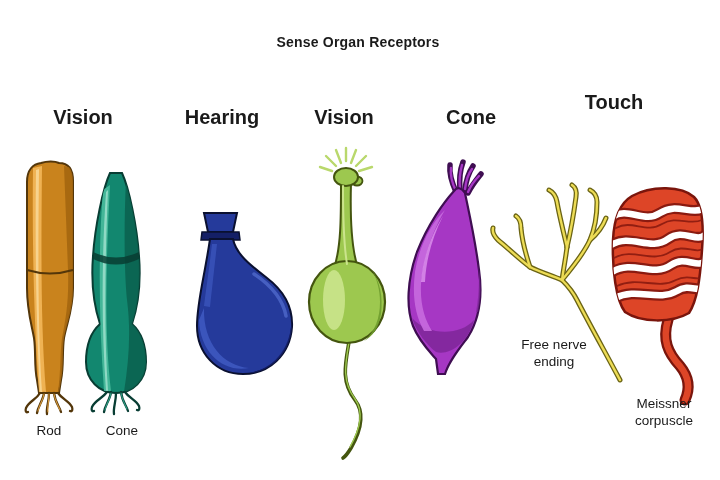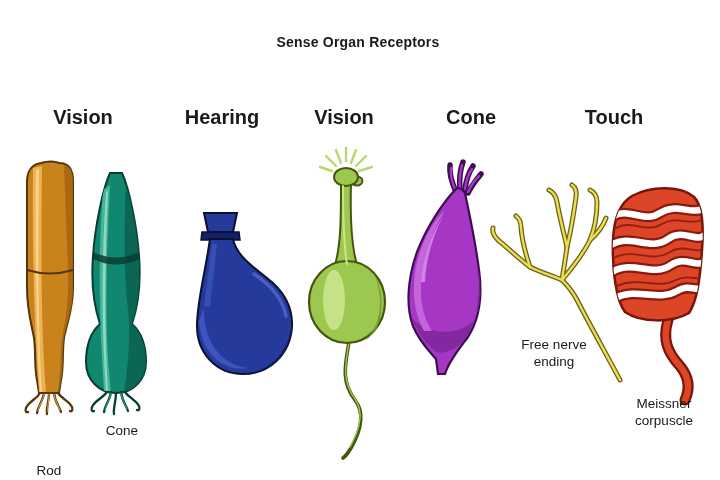--- a/index.html
+++ b/index.html
@@ -188,23 +188,23 @@
       </g>
     </g>
   </svg>
 
   <div class="lbl title" style="left:358px;top:34px;">Sense Organ Receptors</div>
 
   <div class="lbl section" style="left:83px;top:105px;">Vision</div>
   <div class="lbl section" style="left:222px;top:105px;">Hearing</div>
   <div class="lbl section" style="left:344px;top:105px;">Vision</div>
   <div class="lbl section" style="left:471px;top:105px;">Cone</div>
-  <div class="lbl section" style="left:614px;top:105px;text-align:right;">Touch</div>
-
-  <div class="lbl sub" style="left:49px;top:423px;margin-top:40px;">Rod</div>
+  <div class="lbl section" style="left:614px;top:90px;text-align:right;">Touch</div>
+
+  <div class="lbl sub" style="left:49px;top:423px;">Rod</div>
   <div class="lbl sub" style="left:122px;top:423px;">Cone</div>
 
   <div class="lbl sub" style="left:554px;top:337px;">
     <div>Free nerve</div>
     <div>ending</div>
   </div>
 
   <div class="lbl sub" style="left:664px;top:396px;">
     <div>Meissner</div>
     <div>corpuscle</div>

